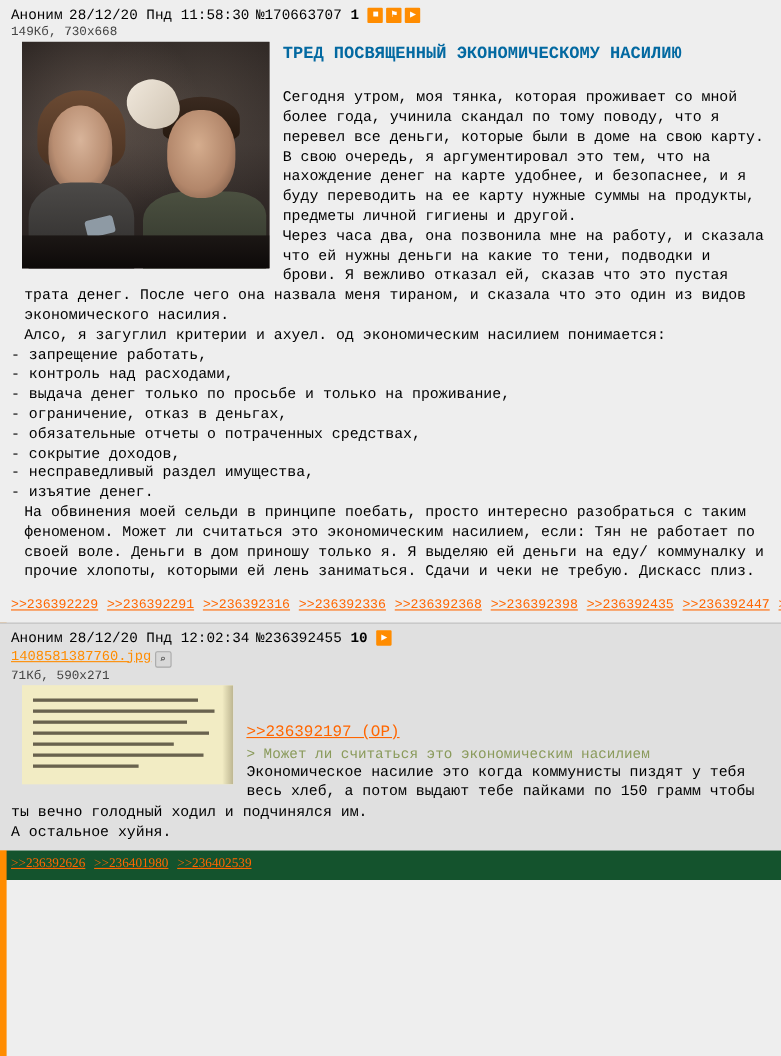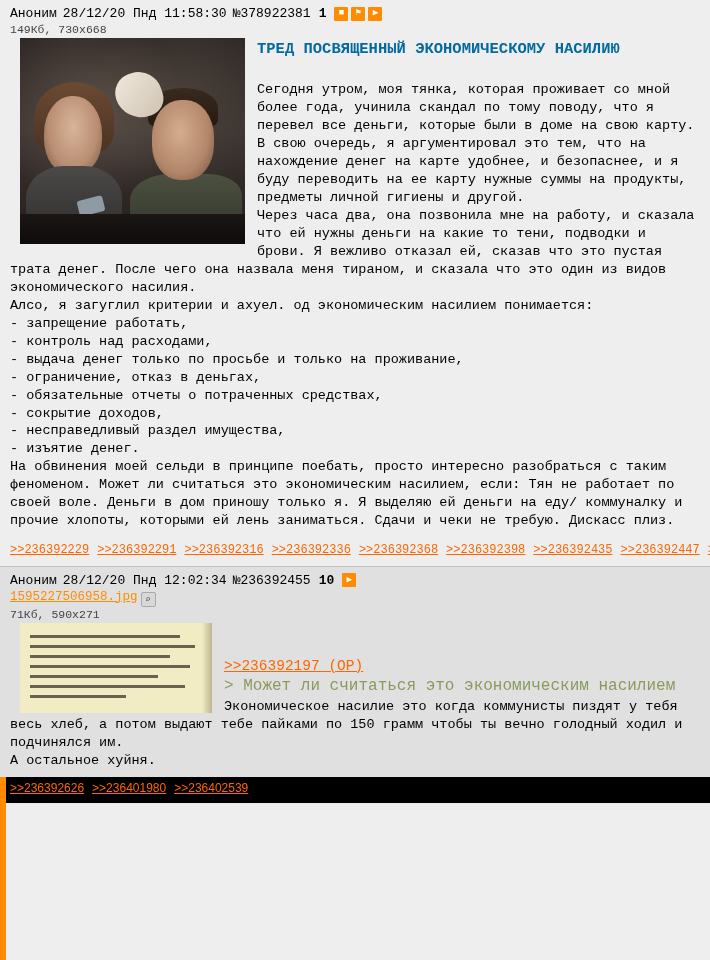--- a/index.html
+++ b/index.html
@@ -129,21 +129,21 @@
     margin: 2px 12px 2px 10px;
   }
   .msg-title {
     font-weight: bold;
     font-size: 15.5px;
     color: #0369a1;
     line-height: 1.25;
     margin-bottom: 22px;
   }
   .msg p {
-    margin: 0 0 0 0;
+    margin: 0 0 0 12px;
   }
   .list-line { white-space: pre; }
   .refs {
     clear: both;
     padding-top: 12px;
     font-size: 12px;
     line-height: 1.45;
     color: #FF6600;
   }
   .ref {
@@ -154,30 +154,31 @@
     white-space: nowrap;
   }
   .reply-link {
     color: #FF6600;
     text-decoration: underline;
     font-size: 14.5px;
     cursor: pointer;
   }
   .quote {
     color: #8a9a5b;
-    font-size: 16px;
+    font-size: 13px;
   }
   .reply-body {
     line-height: 1.35;
   }
   .bottom-refs {
-    background: #000000;
+    background: #14532d;
     padding: 4px 10px 8px 10px;
     font-size: 12px;
     color: #FF6600;
+    font-family: Liberation Serif, serif;
   }
   .clear { clear: both; }
   
   .op-art-bg {
     position: absolute; inset: 0;
     background:
       radial-gradient(circle at 30% 34%, rgba(120,105,95,0.55) 0%, rgba(0,0,0,0) 46%),
       radial-gradient(circle at 72% 30%, rgba(90,80,72,0.55) 0%, rgba(0,0,0,0) 44%),
       linear-gradient(180deg, #2e2724 0%, #3b3330 45%, #241e1c 100%);
   }
@@ -243,21 +244,21 @@
 </head>
 <body>
 
 <div class="left-bar"></div>
 
 <div class="post post-op">
 
   <div class="post-header">
     <span class="op-name">Аноним</span>
     <span class="post-date">28/12/20 Пнд 11:58:30</span>
-    <span class="post-no">№378922381</span>
+    <span class="post-no">№170663707</span>
     <span class="post-count">1</span>
     <span class="hdr-icons">
       <span class="hdr-icon">■</span>
       <span class="hdr-icon">⚑</span>
       <span class="hdr-icon">▶</span>
     </span>
   </div>
 
   <div class="file-meta">149Кб, 730x668</div>
 
@@ -303,21 +304,21 @@
     <span class="op-name">Аноним</span>
     <span class="post-date">28/12/20 Пнд 12:02:34</span>
     <span class="post-no">№236392455</span>
     <span class="post-count">10</span>
     <span class="hdr-icons">
       <span class="hdr-icon">▶</span>
     </span>
   </div>
 
   <div class="file-line">
-    <span class="file-name">1595227506958.jpg</span><span class="mag-icon">⌕</span>
+    <span class="file-name">1408581387760.jpg</span><span class="mag-icon">⌕</span>
   </div>
   <div class="file-meta">71Кб, 590x271</div>
 
   <div class="thumb thumb-reply">
     <div class="rp-page"></div>
     <div class="rp-line" style="top:12px; width:150px;"></div>
     <div class="rp-line" style="top:22px; width:165px;"></div>
     <div class="rp-line" style="top:32px; width:140px;"></div>
     <div class="rp-line" style="top:42px; width:160px;"></div>
     <div class="rp-line" style="top:52px; width:128px;"></div>

